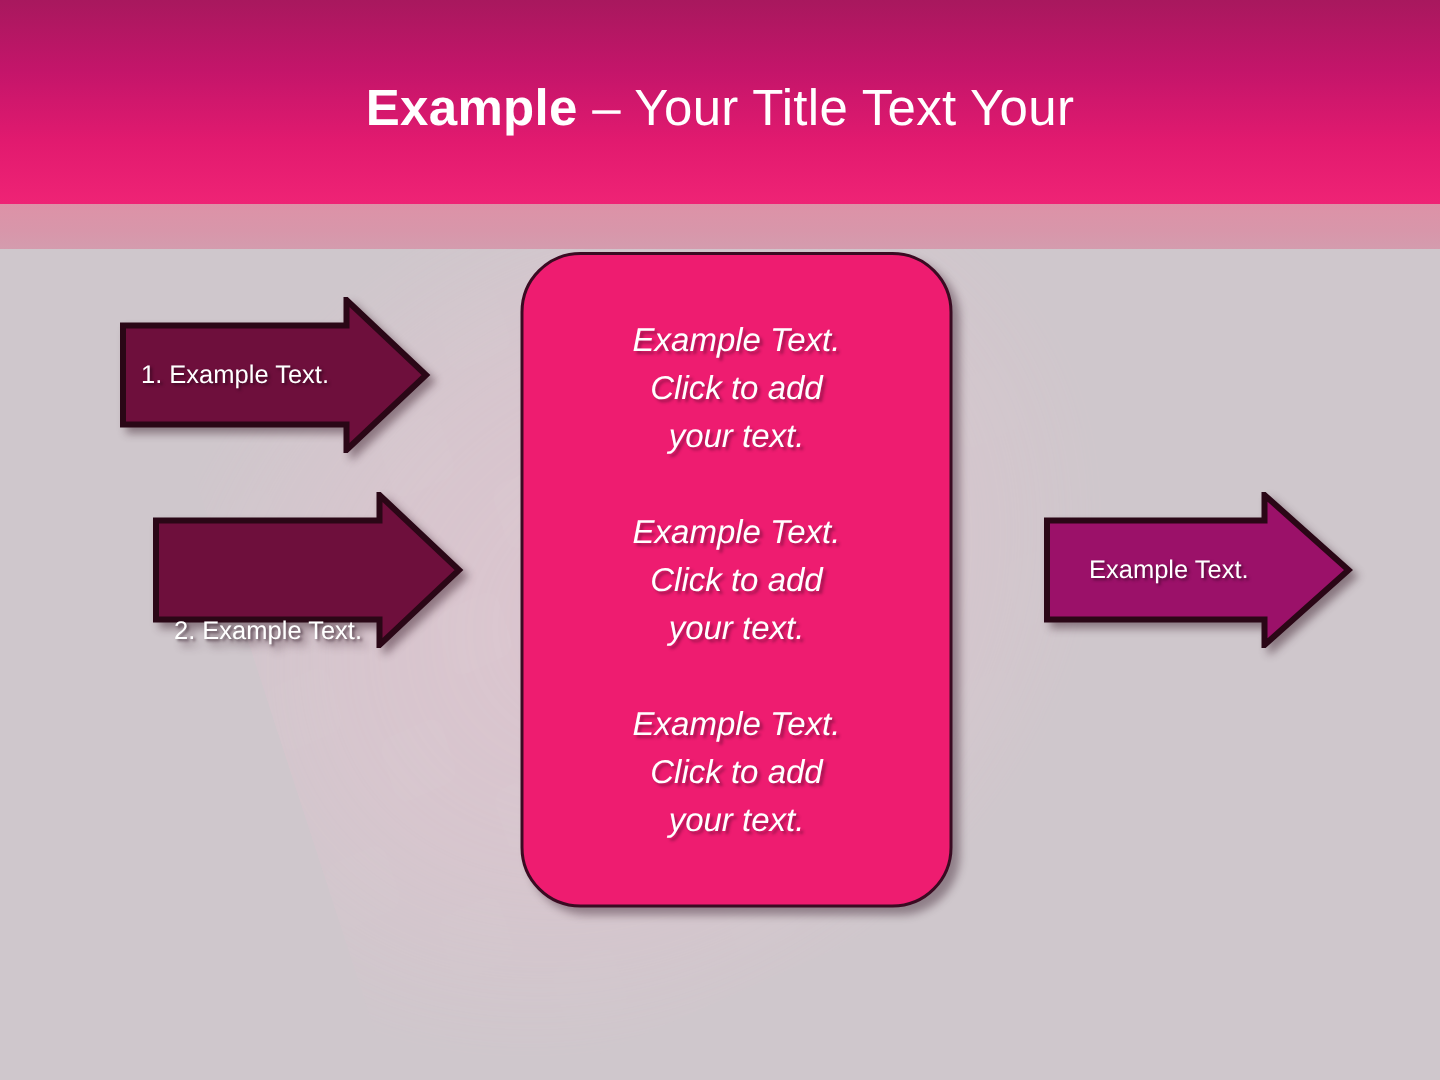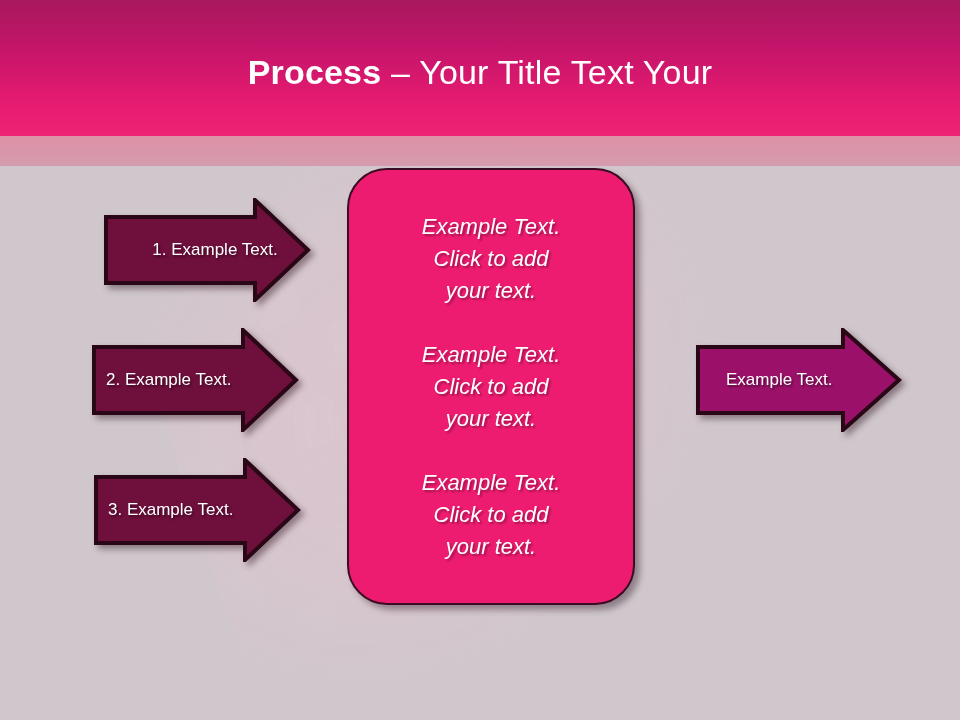--- a/index.html
+++ b/index.html
@@ -102,22 +102,22 @@
   }
   .arrow-label {
     position: relative;
     z-index: 2;
     font-size: 17px;
     line-height: 22px;
     white-space: nowrap;
     text-shadow: 1.5px 1.5px 2px rgba(30,5,20,0.55);
   }
 
-  .arrow-left-1 { left: 100px; top: 198px;  width: 212px; height: 104px; justify-content: center; }
-  .arrow-left-2 { left: 88px; top: 328px;  width: 212px; height: 104px; }
+  .arrow-left-1 { left: 76px; top: 198px;  width: 212px; height: 104px; }
+  .arrow-left-2 { left: 98px; top: 328px;  width: 212px; height: 104px; align-items: flex-end; }
   .arrow-left-3 { left: 90px; top: 458px;  width: 212px; height: 104px; }
   .arrow-left-1 .arrow-label,
   .arrow-left-2 .arrow-label,
   .arrow-left-3 .arrow-label { margin-left: 18px; }
 
   .arrow-right-1 { left: 692px; top: 328px; width: 212px; height: 104px; }
   .arrow-right-1 .arrow-label { margin-left: 34px; }
 
   
   .center-panel {
@@ -149,21 +149,21 @@
   .panel-gap { height: 32px; }
 </style>
 </head>
 <body>
 
 <div class="slide">
 
   <div class="header-band"></div>
   <div class="header-accent"></div>
   <div class="slide-title">
-    <span class="t-strong">Process</span><span class="t-rest"> – Your Title Text Your</span>
+    <span class="t-strong">Example</span><span class="t-rest"> – Your Title Text Your</span>
   </div>
 
   <div class="checker-wrap">
     <div class="checker" id="checker-grid">
         <div class="checker-cell" style="left: 0px; top: 0px; background: rgb(234, 198, 212);"></div>
         <div class="checker-cell" style="left: 124px; top: 0px; background: rgb(234, 198, 212);"></div>
         <div class="checker-cell" style="left: 62px; top: 62px; background: rgb(234, 198, 212);"></div>
         <div class="checker-cell" style="left: 186px; top: 62px; background: rgb(234, 198, 212);"></div>
         <div class="checker-cell" style="left: 310px; top: 62px; background: rgb(234, 198, 212);"></div>
         <div class="checker-cell" style="left: 0px; top: 124px; background: rgb(234, 198, 212);"></div>
@@ -230,26 +230,20 @@
     <span class="arrow-label">1. Example Text.</span>
   </div>
 
   <div class="arrow arrow-left-2">
     <svg class="arrow-shape" viewBox="0 0 212 104" preserveAspectRatio="none">
       <polygon points="6,19 155,19 155,2 208,52 155,102 155,85 6,85" fill="#6e0f3c" stroke="#2a0716" stroke-width="4" stroke-linejoin="miter"></polygon>
     </svg>
     <span class="arrow-label">2. Example Text.</span>
   </div>
 
-  <div class="arrow arrow-left-3">
-    <svg class="arrow-shape" viewBox="0 0 212 104" preserveAspectRatio="none">
-      <polygon points="6,19 155,19 155,2 208,52 155,102 155,85 6,85" fill="#6e0f3c" stroke="#2a0716" stroke-width="4" stroke-linejoin="miter"></polygon>
-    </svg>
-    <span class="arrow-label">3. Example Text.</span>
-  </div>
 
   <div class="center-panel">
     <div class="panel-block">
       <div>Example Text.</div>
       <div>Click  to add</div>
       <div>your text.</div>
     </div>
     <div class="panel-gap"></div>
     <div class="panel-block">
       <div>Example Text.</div>

